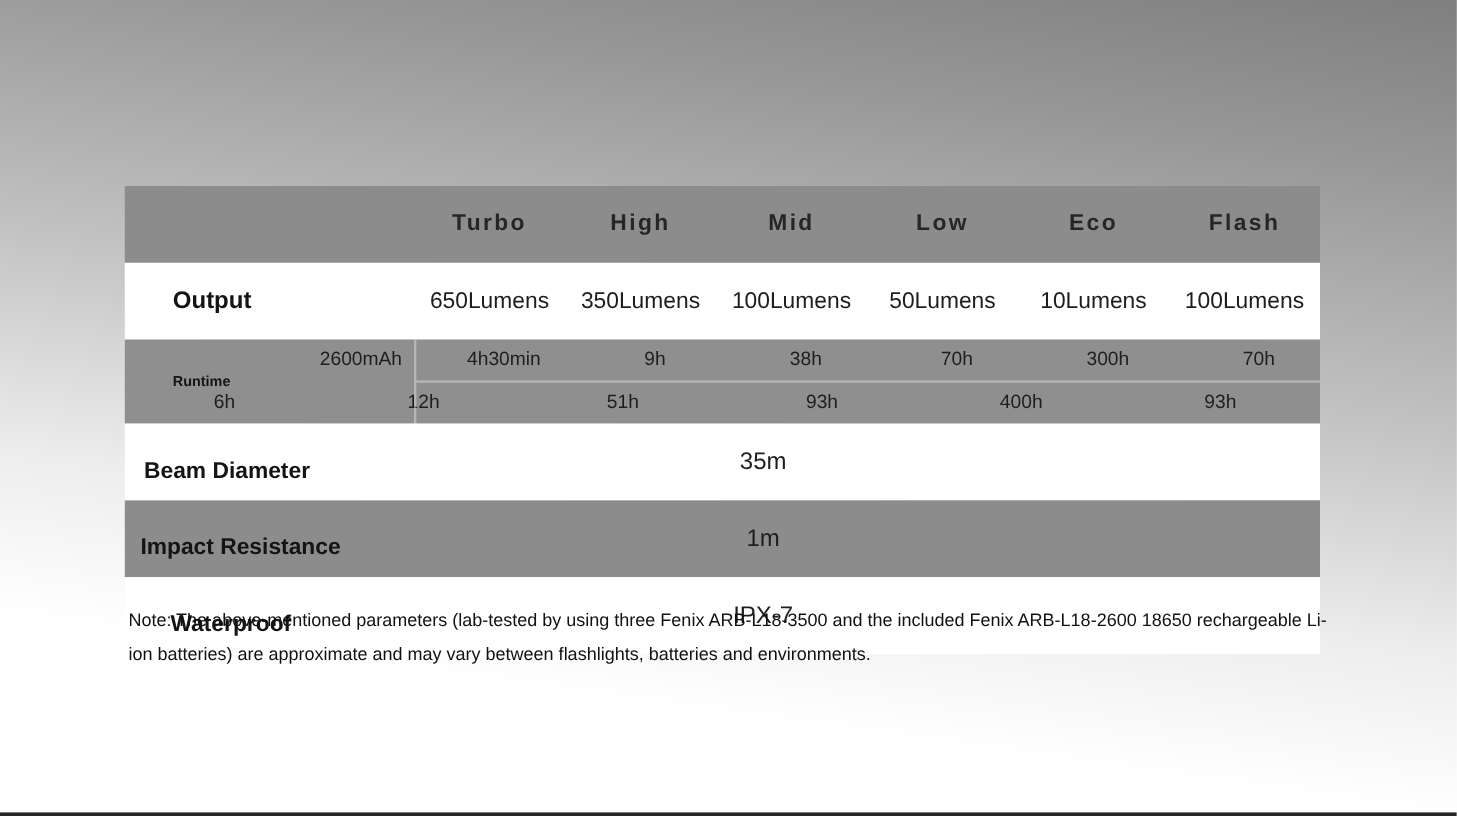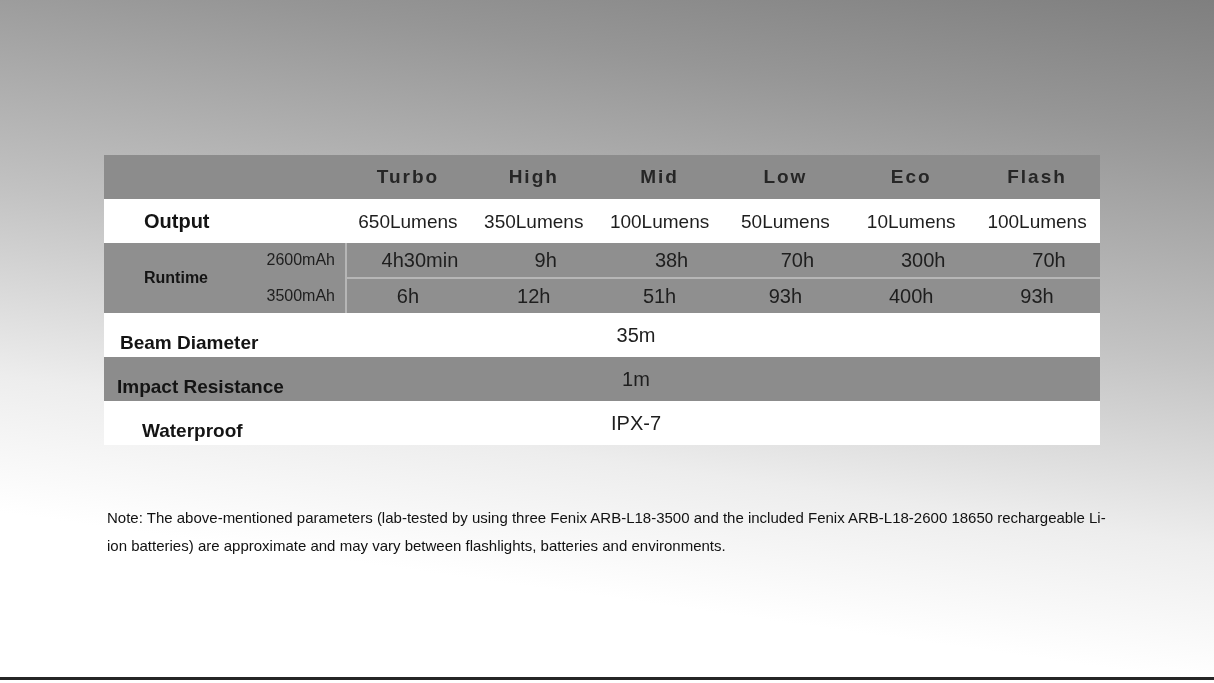--- a/index.html
+++ b/index.html
@@ -16,21 +16,21 @@
   }
 
   
   .spec-table {
     position: absolute;
     left: 104px;
     top: 155px;
     width: 996px;
   }
   .row { display: flex; width: 100%; }
-  .row.h52 { height: 44px; }
+  .row.h52 { height: 64px; }
   .gray  { background: #8c8c8c; }
   .light { background: #ffffff; }
 
   .label-cell {
     width: 241px;
     flex: 0 0 241px;
     display: flex;
     align-items: center;
     box-sizing: border-box;
   }
@@ -71,41 +71,41 @@
     height: 70px;
     background: #8f8f8f;
   }
   .runtime-label {
     position: absolute;
     left: 40px;
     top: 0;
     height: 70px;
     display: flex;
     align-items: center;
-    font-size: 16px;
+    font-size: 12px;
     font-weight: bold;
     color: #141414;
   }
   .runtime-subrow {
     display: flex;
     height: 34px;
   }
   .runtime-subrow.first { margin-bottom: 2px; gap: 24px; }
   .battery-cell {
     width: 241px;
     flex: 0 0 241px;
     display: flex;
     align-items: center;
     justify-content: flex-end;
     padding-right: 10px;
     box-sizing: border-box;
     font-size: 16px;
     color: #1e1e1e;
   }
-  .runtime-val { font-size: 20px; color: #1e1e1e; text-align: center; }
+  .runtime-val { font-size: 16px; color: #1e1e1e; text-align: center; }
   .vdiv {
     position: absolute;
     left: 241px;
     top: 0;
     width: 2px;
     height: 70px;
     background: rgba(255,255,255,0.35);
   }
   .hdiv {
     position: absolute;
@@ -229,21 +229,20 @@
         <div class="battery-cell">2600mAh</div>
         <div class="val-cell runtime-val">4h30min</div>
         <div class="val-cell runtime-val">9h</div>
         <div class="val-cell runtime-val">38h</div>
         <div class="val-cell runtime-val">70h</div>
         <div class="val-cell runtime-val">300h</div>
         <div class="val-cell runtime-val">70h</div>
       </div>
 
       <div class="runtime-subrow">
-        <div class="battery-cell">3500mAh</div>
         <div class="val-cell runtime-val">6h</div>
         <div class="val-cell runtime-val">12h</div>
         <div class="val-cell runtime-val">51h</div>
         <div class="val-cell runtime-val">93h</div>
         <div class="val-cell runtime-val">400h</div>
         <div class="val-cell runtime-val">93h</div>
       </div>
     </div>
 
     <div class="row h52 light spec-row">

